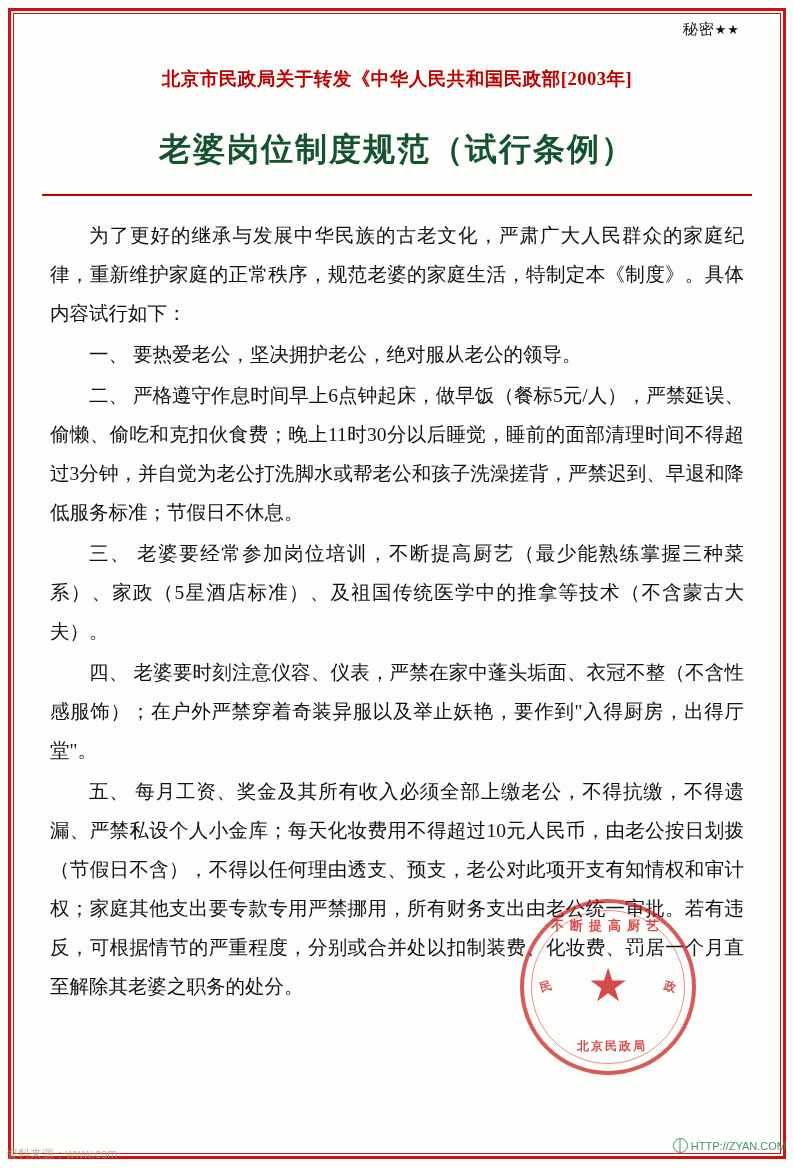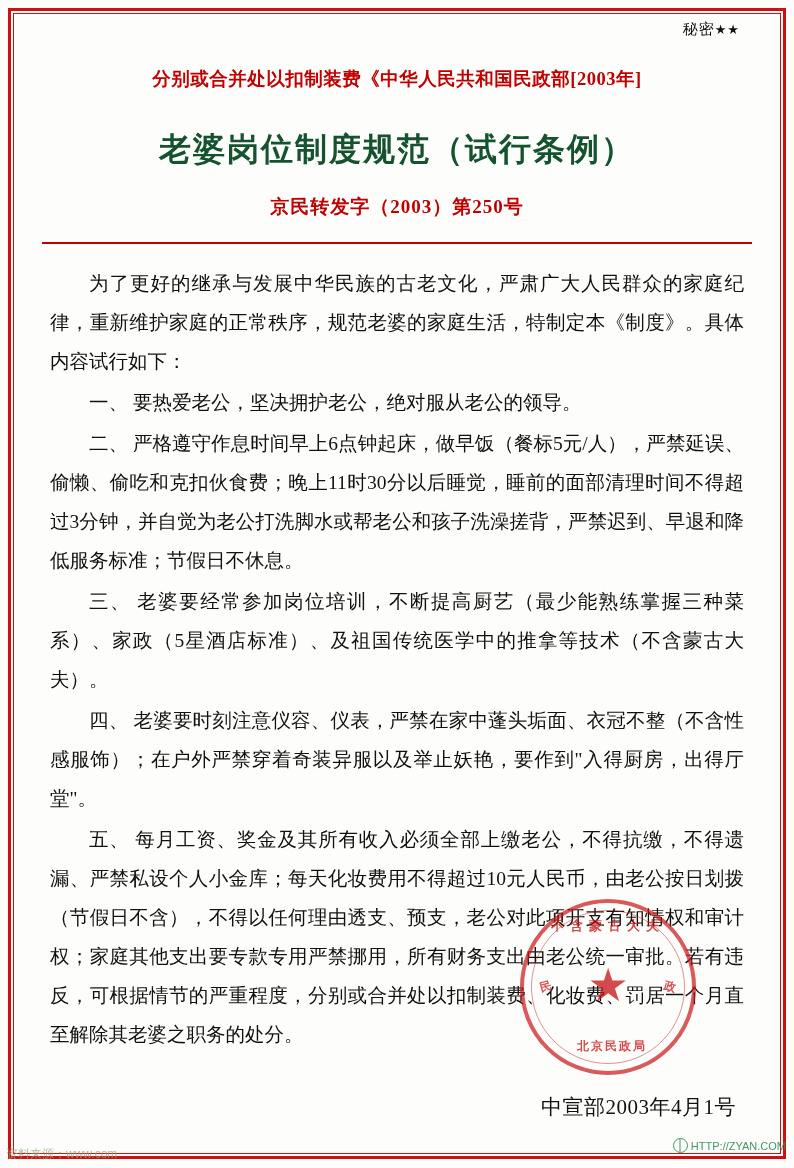--- a/index.html
+++ b/index.html
@@ -241,48 +241,46 @@
   <div class="frame-outer"></div>
   <div class="frame-inner"></div>
 
   <div class="content">
 
     <div class="secret-mark">
       <span>秘密</span><span class="stars">★★</span>
     </div>
 
     <div class="doc-head">
-      <span>分别或合并处以扣制装费《中华人民共和国民政部[2003年]</span>
+      <span>北京市民政局关于转发《中华人民共和国民政部[2003年]</span>
     </div>
 
     <div class="main-title">老婆岗位制度规范（试行条例）</div>
 
-    <div class="doc-number">京民转发字（2003）第250号</div>
 
     <div class="divider"></div>
 
     <div class="body-text">
       <p class="para">为了更好的继承与发展中华民族的古老文化，严肃广大人民群众的家庭纪律，重新维护家庭的正常秩序，规范老婆的家庭生活，特制定本《制度》。具体内容试行如下：</p>
       <p class="para item">一、 要热爱老公，坚决拥护老公，绝对服从老公的领导。</p>
       <p class="para item">二、 严格遵守作息时间早上6点钟起床，做早饭（餐标5元/人），严禁延误、偷懒、偷吃和克扣伙食费；晚上11时30分以后睡觉，睡前的面部清理时间不得超过3分钟，并自觉为老公打洗脚水或帮老公和孩子洗澡搓背，严禁迟到、早退和降低服务标准；节假日不休息。</p>
       <p class="para item">三、 老婆要经常参加岗位培训，不断提高厨艺（最少能熟练掌握三种菜系）、家政（5星酒店标准）、及祖国传统医学中的推拿等技术（不含蒙古大夫）。</p>
       <p class="para item">四、 老婆要时刻注意仪容、仪表，严禁在家中蓬头垢面、衣冠不整（不含性感服饰）；在户外严禁穿着奇装异服以及举止妖艳，要作到"入得厨房，出得厅堂"。</p>
       <p class="para item">五、 每月工资、奖金及其所有收入必须全部上缴老公，不得抗缴，不得遗漏、严禁私设个人小金库；每天化妆费用不得超过10元人民币，由老公按日划拨（节假日不含），不得以任何理由透支、预支，老公对此项开支有知情权和审计权；家庭其他支出要专款专用严禁挪用，所有财务支出由老公统一审批。若有违反，可根据情节的严重程度，分别或合并处以扣制装费、化妆费、罚居一个月直至解除其老婆之职务的处分。</p>
     </div>
 
     <div class="seal">
       <div class="seal-inner"></div>
-      <div class="seal-top-text">不含蒙古大夫</div>
+      <div class="seal-top-text">不断提高厨艺</div>
       <div class="seal-star">★</div>
       <div class="seal-side-left">民</div>
       <div class="seal-side-right">政</div>
       <div class="seal-bottom-text">北京民政局</div>
     </div>
 
-    <div class="sign">中宣部2003年4月1号</div>
   </div>
 
   <div class="wm-left">资料来源：www.com</div>
   <div class="wm-right">
     <span class="globe"></span>
     <span>HTTP://ZYAN.COM</span>
   </div>
 </div>
 
 </body></html>

